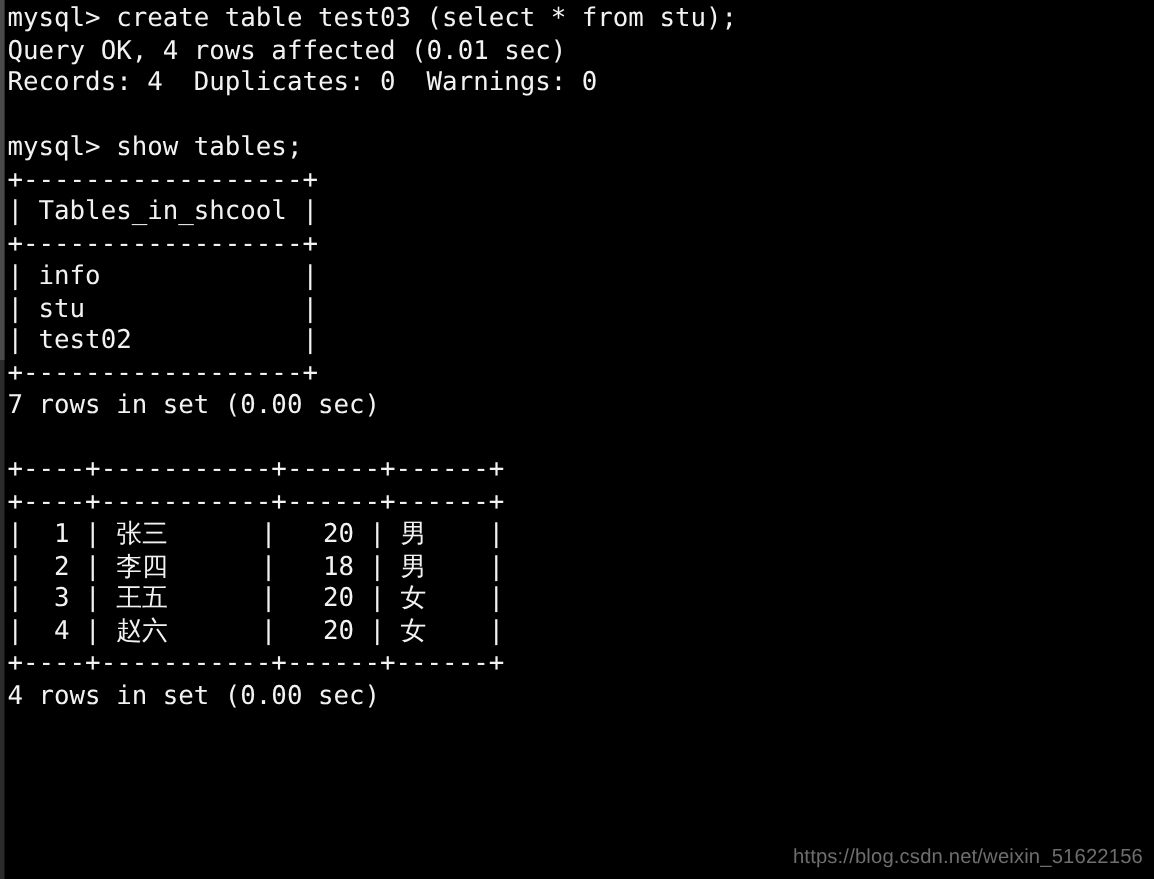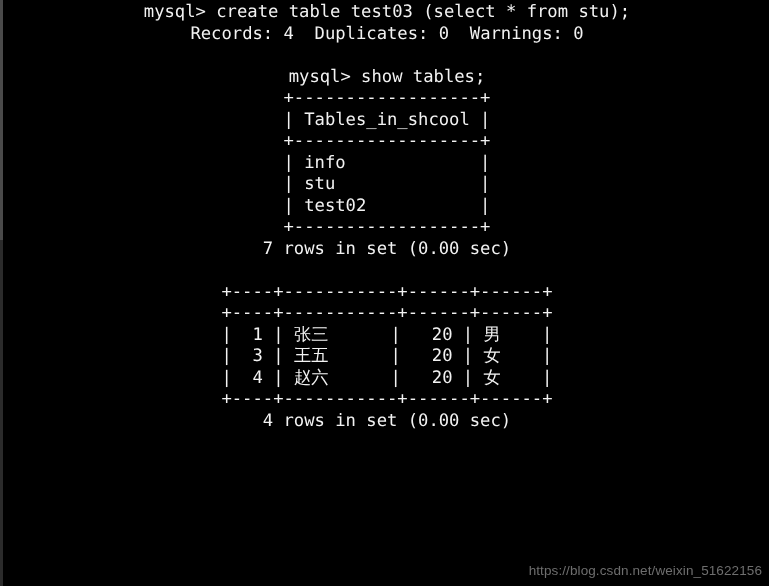--- a/index.html
+++ b/index.html
@@ -14,21 +14,20 @@
     height: 586px;
     overflow: hidden;
     font-family: "DejaVu Sans Mono", "Liberation Mono", monospace;
   }
   .terminal {
     position: relative;
     width: 769px;
     height: 586px;
     background: #000000;
     overflow: hidden;
-    text-align: center;
   }
   
   .edge-strip {
     position: absolute;
     left: 0;
     top: 0;
     width: 3px;
     height: 586px;
     background: #2b2b2b;
     z-index: 4;
@@ -77,35 +76,37 @@
 <body>
 
 <div class="terminal">
 
   <div class="edge-strip">
     <div class="thumb"></div>
   </div>
 
   <div class="screen">
     <div class="line">mysql&gt; create table test03 (select * from stu);</div>
+    <div class="line">Query OK, 4 rows affected (0.01 sec)</div>
     <div class="line">Records: 4  Duplicates: 0  Warnings: 0</div>
     <div class="line blank"></div>
     <div class="line">mysql&gt; show tables;</div>
     <div class="line">+------------------+</div>
     <div class="line">| Tables_in_shcool |</div>
     <div class="line">+------------------+</div>
     <div class="line">| info             |</div>
     <div class="line">| stu              |</div>
     <div class="line">| test02           |</div>
     <div class="line">+------------------+</div>
     <div class="line">7 rows in set (0.00 sec)</div>
     <div class="line blank"></div>
     <div class="line">+----+-----------+------+------+</div>
     <div class="line">+----+-----------+------+------+</div>
     <div class="line">|  1 | 张三      |   20 | 男    |</div>
+    <div class="line">|  2 | 李四      |   18 | 男    |</div>
     <div class="line">|  3 | 王五      |   20 | 女    |</div>
     <div class="line">|  4 | 赵六      |   20 | 女    |</div>
     <div class="line">+----+-----------+------+------+</div>
     <div class="line">4 rows in set (0.00 sec)</div>
     <div class="line blank"></div>
   </div>
 
   <div class="watermark">https://blog.csdn.net/weixin_51622156</div>
 
 </div>

